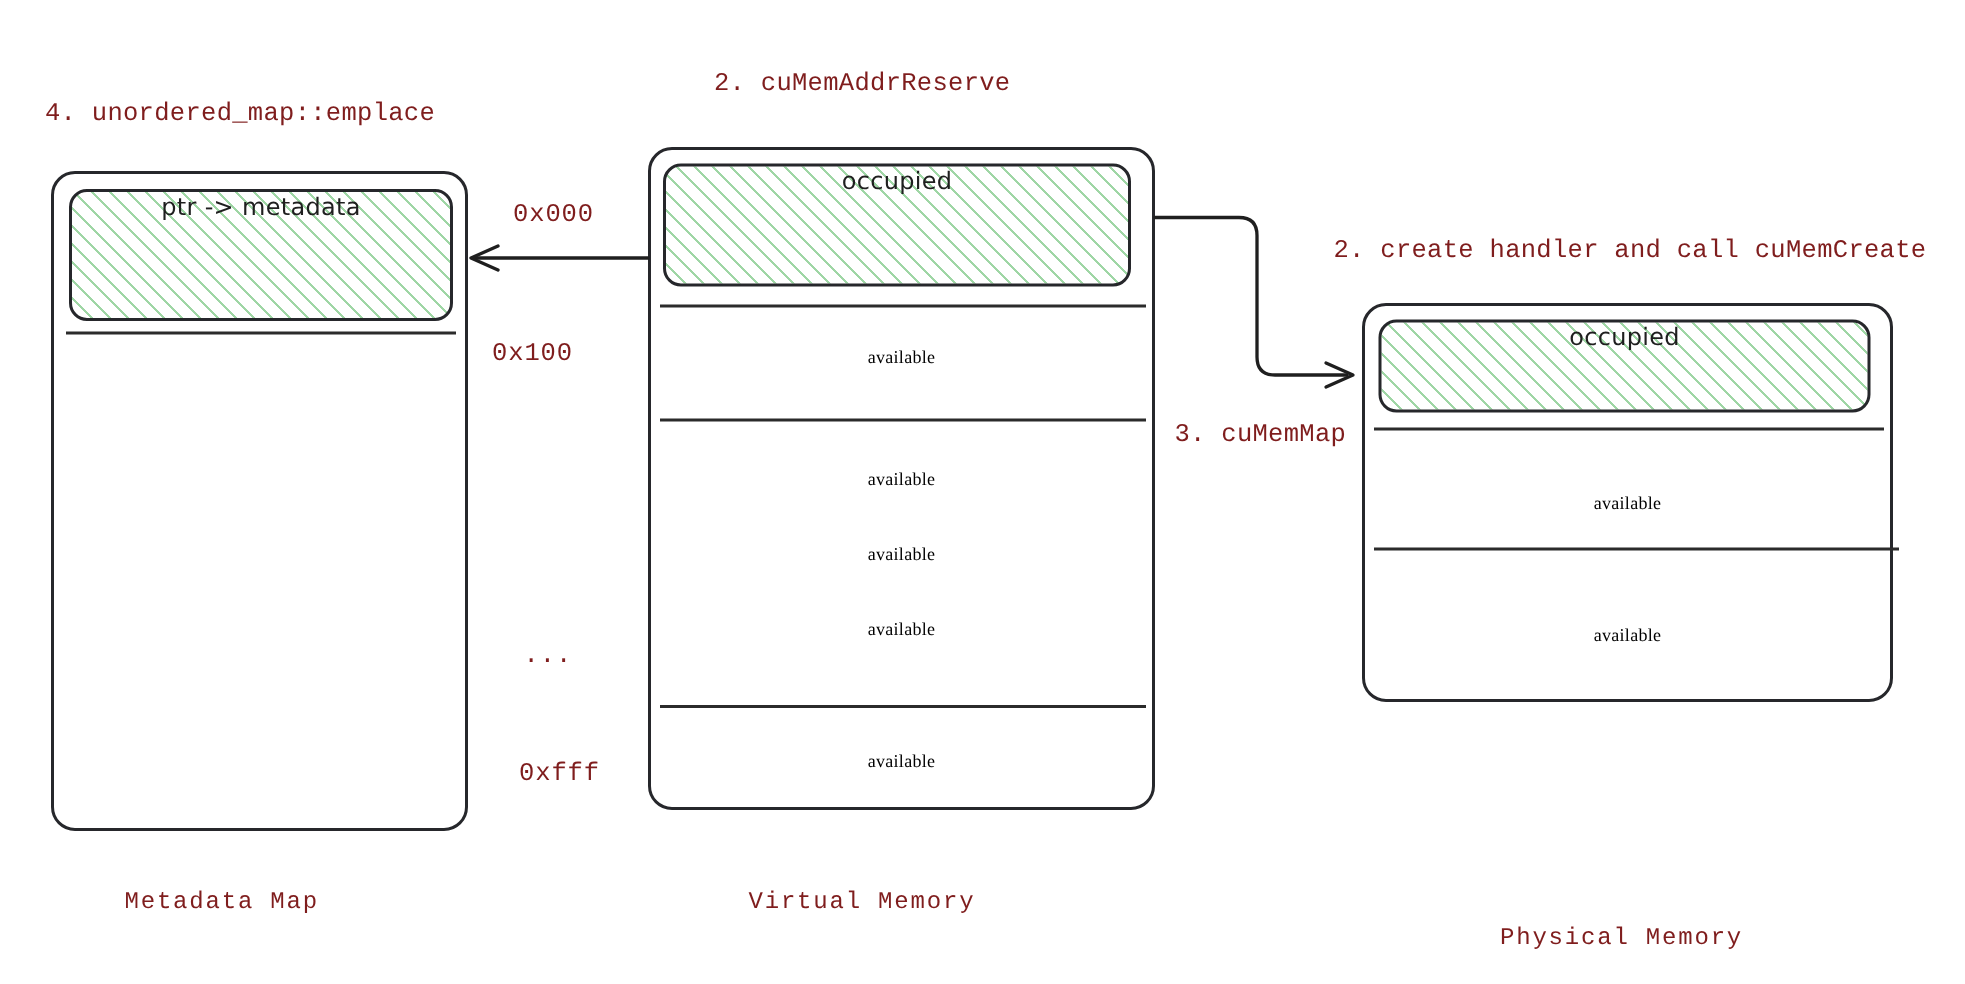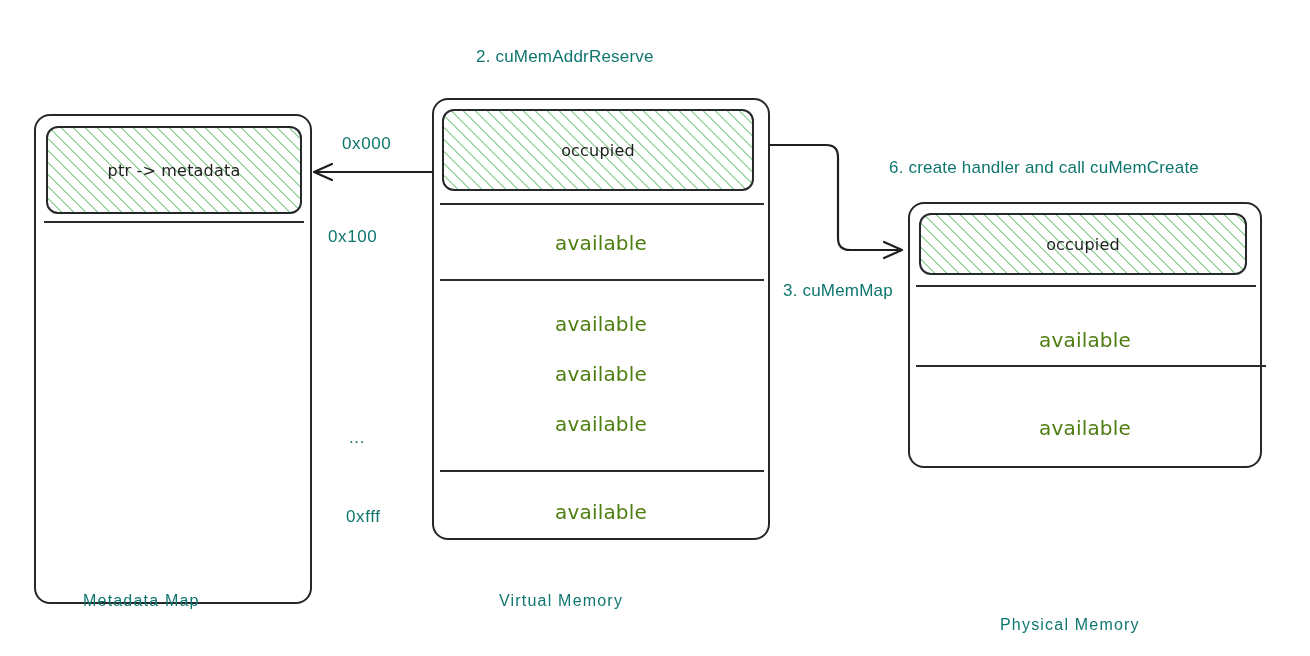--- a/index.html
+++ b/index.html
@@ -7,36 +7,37 @@
     width:1310px;height:656px;
     font-family:"DejaVu Sans", sans-serif;
     color:#1b1b1b;
     overflow:hidden;
   }
   #stage{position:relative;width:1310px;height:656px;background:#fff;}
 
   
   .label{
     position:absolute;
-    font-family:Liberation Sans, sans-serif;
+    font-family:Liberation Mono, monospace;
     font-size:16.5px;
-    color:#0f766e;
+    color:#7f1d1d;
     white-space:nowrap;
     letter-spacing:.2px;
   }
   .title{font-size:17px;}
   .caption{font-size:16px;letter-spacing:1.2px;}
   .addr{font-size:17px;letter-spacing:.6px;margin-left:16px;}
   .cell-text{
     position:absolute;
-    font-size:20px;
-    color:#4d7c0f;
+    font-size:12px;
+    color:#000000;
     white-space:nowrap;
     text-align:center;
     letter-spacing:.2px;
+    font-family:Liberation Serif, serif;
   }
   .mono-ish{letter-spacing:1px;}
 
   
   .memblock{
     position:absolute;
     border:2.2px solid #26272b;
     border-radius:16px;
     background:#ffffff;
     box-sizing:border-box;
@@ -49,21 +50,20 @@
     border-radius:12px;
     box-sizing:border-box;
     background-color:#ffffff;
     background-image:repeating-linear-gradient(
         45deg,
         #9fd6a5 0px,
         #9fd6a5 1.4px,
         rgba(255,255,255,0) 1.4px,
         rgba(255,255,255,0) 8.5px);
     display:flex;
-    align-items:center;
     justify-content:center;
   }
   .hatch > span{
     font-size:16px;
     color:#1f1f1f;
     letter-spacing:.2px;
   }
 
   
   .divider{
@@ -75,28 +75,29 @@
   
   #wires{position:absolute;left:0;top:0;width:1310px;height:656px;pointer-events:none;}
   .wire{fill:none;stroke:#1f1f1f;stroke-width:2.2px;stroke-linecap:round;stroke-linejoin:round;}
   .wirehead{fill:none;stroke:#1f1f1f;stroke-width:2.2px;stroke-linecap:round;stroke-linejoin:round;}
 </style>
 </head>
 <body>
 
 <div id="stage">
 
+  <div class="label title" style="left:30px;top:67px;">4. unordered_map::emplace</div>
 
   <div class="label title" style="left:476px;top:47px;">2. cuMemAddrReserve</div>
 
-  <div class="label title" style="left:889px;top:158px;">6. create handler and call cuMemCreate</div>
+  <div class="label title" style="left:889px;top:158px;">2. create handler and call cuMemCreate</div>
 
   <div class="label title" style="left:783px;top:281px;">3. cuMemMap</div>
 
-  <div class="memblock" style="left:34px;top:114px;width:278px;height:490px;">
+  <div class="memblock" style="left:34px;top:114px;width:278px;height:440px;">
     <div class="hatch" style="left:10px;top:10px;width:256px;height:88px;">
       <span class="mono-ish">ptr -&gt; metadata</span>
     </div>
     <div class="divider" style="left:8px;top:105px;width:260px;"></div>
   </div>
 
   <div class="label caption" style="left:83px;top:592px;">Metadata Map</div>
 
   <div class="memblock" style="left:432px;top:98px;width:338px;height:442px;">
 

